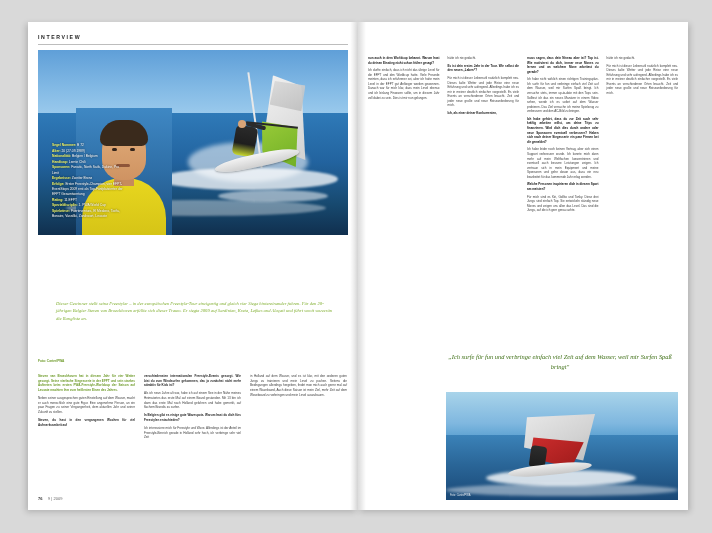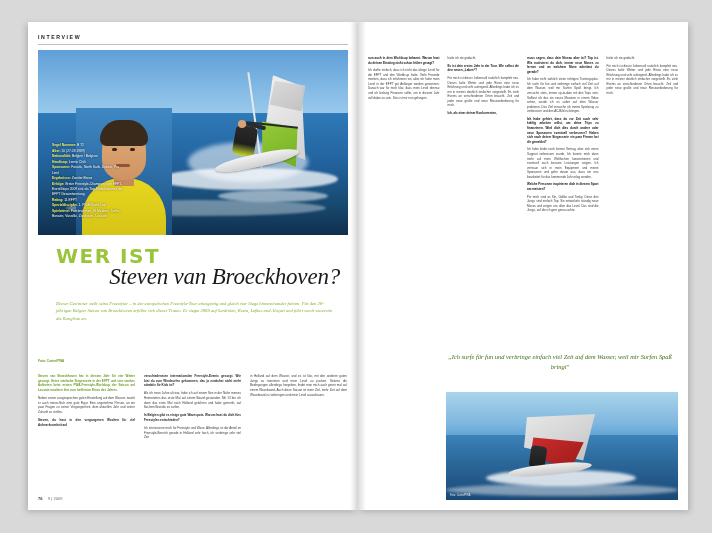--- a/index.html
+++ b/index.html
@@ -421,24 +421,20 @@
           <span class="f-key">Spezialdisziplin:</span>
           <span class="f-val">1. PWA World Cup</span>
         </div>
         <div class="f-line">
           <span class="f-key">Spielwiese:</span>
           <span class="f-val">Fuerteventura, El Medano, Tarifa, Bonaire, Vassiliki, Zandvoort, Leucate</span>
         </div>
       </div>
     </div>
 
-    <div class="headline-wrap">
-      <div class="h-wer">WER IST</div>
-      <div class="h-name">Steven van Broeckhoven?</div>
-    </div>
 
     <div class="standfirst">Dieser Gewinner stellt seine Freestyler – in der europäischen Freestyle-Tour einzigartig und gleich vier Siege hintereinander fuhren. Für den 20-jährigen Belgier Steven van Broeckhoven erfüllte sich dieser Traum. Er siegte 2009 auf Sardinien, Kreta, Lefkas und Alaçati und führt somit souverän die Rangliste an.</div>
 
     <div class="credit">
       <div>Foto: Carter/PWA</div>
     </div>
 
     <div class="lcols">
       <div class="lcol">
         <div class="body-txt">

